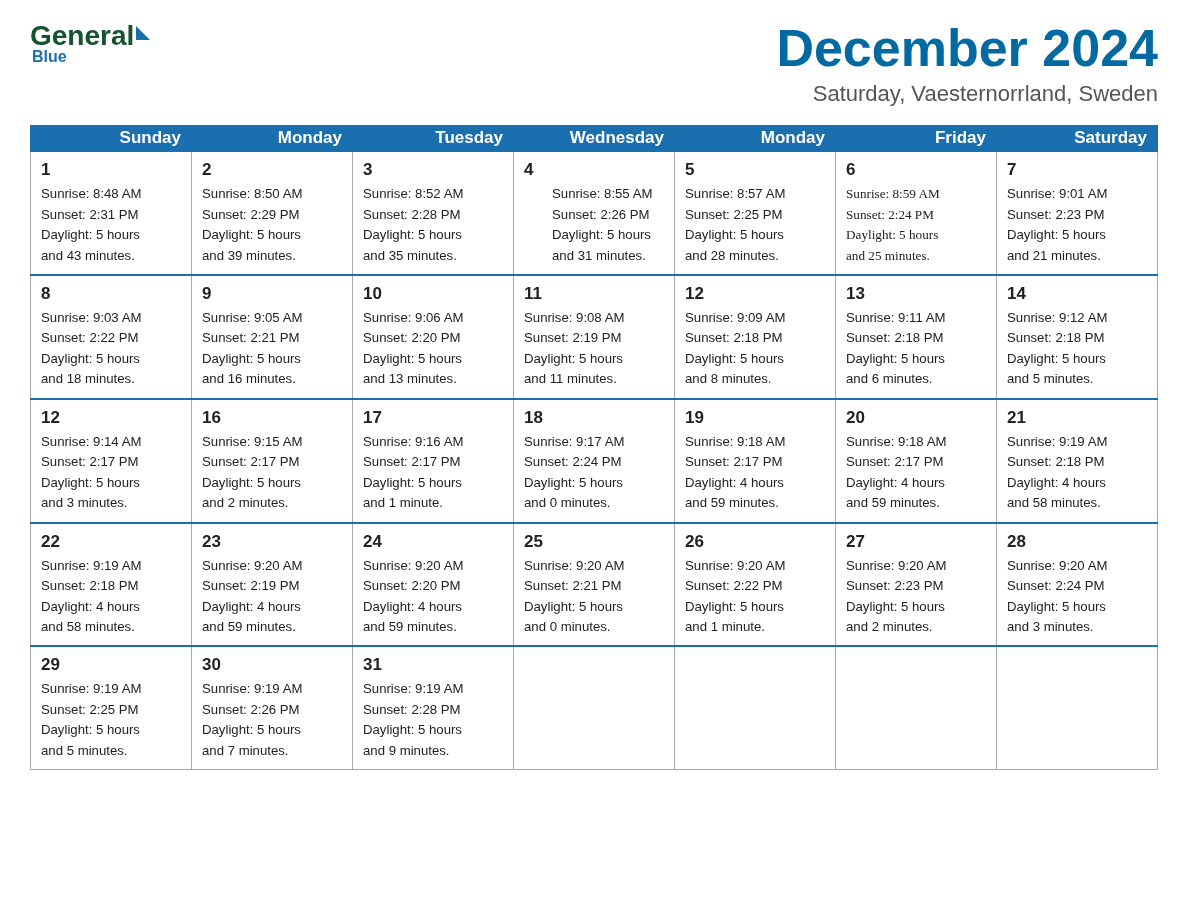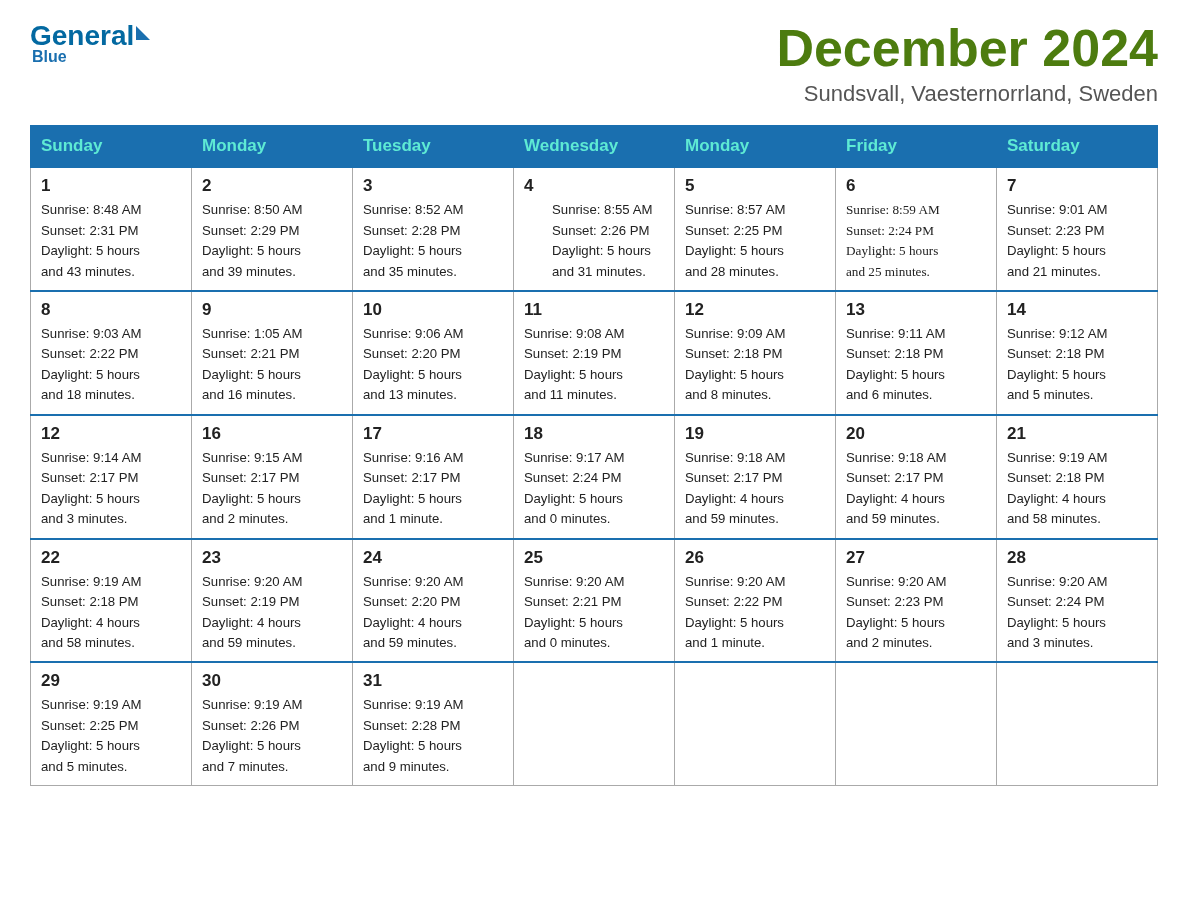--- a/index.html
+++ b/index.html
@@ -21,21 +21,21 @@
       flex-direction: column;
       align-items: flex-start;
     }
     .logo-text {
       display: flex;
       align-items: center;
       font-size: 28px;
       font-weight: bold;
       color: #333;
     }
-    .logo-general { color: #0369a1; }
+    .logo-general { color: #14532d; }
     .logo-triangle {
       width: 0;
       height: 0;
       border-left: 14px solid #1a6faf;
       border-top: 14px solid transparent;
       border-bottom: 0px solid transparent;
       display: inline-block;
       margin-left: 2px;
       margin-top: -6px;
     }
@@ -45,40 +45,40 @@
       font-weight: bold;
       margin-top: -4px;
       margin-left: 2px;
     }
     .title-block {
       text-align: right;
     }
     .month-title {
       font-size: 52px;
       font-weight: bold;
-      color: #4d7c0f;
+      color: #0369a1;
       line-height: 1.1;
     }
     .location-title {
       font-size: 22px;
       color: #555;
       margin-top: 4px;
     }
     .calendar {
       width: 100%;
       border-collapse: collapse;
       margin-top: 6px;
     }
     .calendar thead th {
       background: #1a6faf;
-      color: #5eead4;
+      color: #ffffff;
       font-size: 17px;
       font-weight: bold;
-      padding: 10px 10px;
-      text-align: left;
+      padding: 2px 10px;
+      text-align: right;
       border: 1px solid #1a6faf;
     }
     .calendar tbody td {
       border: 1px solid #aaa;
       vertical-align: top;
       padding: 8px 10px;
       width: 14.28%;
       min-height: 100px;
       font-size: 13.5px;
       color: #222;
@@ -110,21 +110,21 @@
 <div class="header">
   <div class="logo">
     <div class="logo-text">
       <span class="logo-general">General</span>
       <span class="logo-triangle"></span>
     </div>
     <div class="logo-subtitle">Blue</div>
   </div>
   <div class="title-block">
     <div class="month-title">December 2024</div>
-    <div class="location-title">Sundsvall, Vaesternorrland, Sweden</div>
+    <div class="location-title">Saturday, Vaesternorrland, Sweden</div>
   </div>
 </div>
 
 <table class="calendar">
   <thead>
     <tr>
     <th>Sunday</th>
         <th>Monday</th>
         <th>Tuesday</th>
         <th>Wednesday</th>
@@ -188,21 +188,21 @@
       <tr>
         <td>
           <span class="day-number">8</span>
           <div class="day-info" style="white-space: pre-line;">Sunrise: 9:03 AM
 Sunset: 2:22 PM
 Daylight: 5 hours
 and 18 minutes.</div>
         </td>
         <td>
           <span class="day-number">9</span>
-          <div class="day-info" style="white-space: pre-line;">Sunrise: 1:05 AM
+          <div class="day-info" style="white-space: pre-line;">Sunrise: 9:05 AM
 Sunset: 2:21 PM
 Daylight: 5 hours
 and 16 minutes.</div>
         </td>
         <td>
           <span class="day-number">10</span>
           <div class="day-info" style="white-space: pre-line;">Sunrise: 9:06 AM
 Sunset: 2:20 PM
 Daylight: 5 hours
 and 13 minutes.</div>

